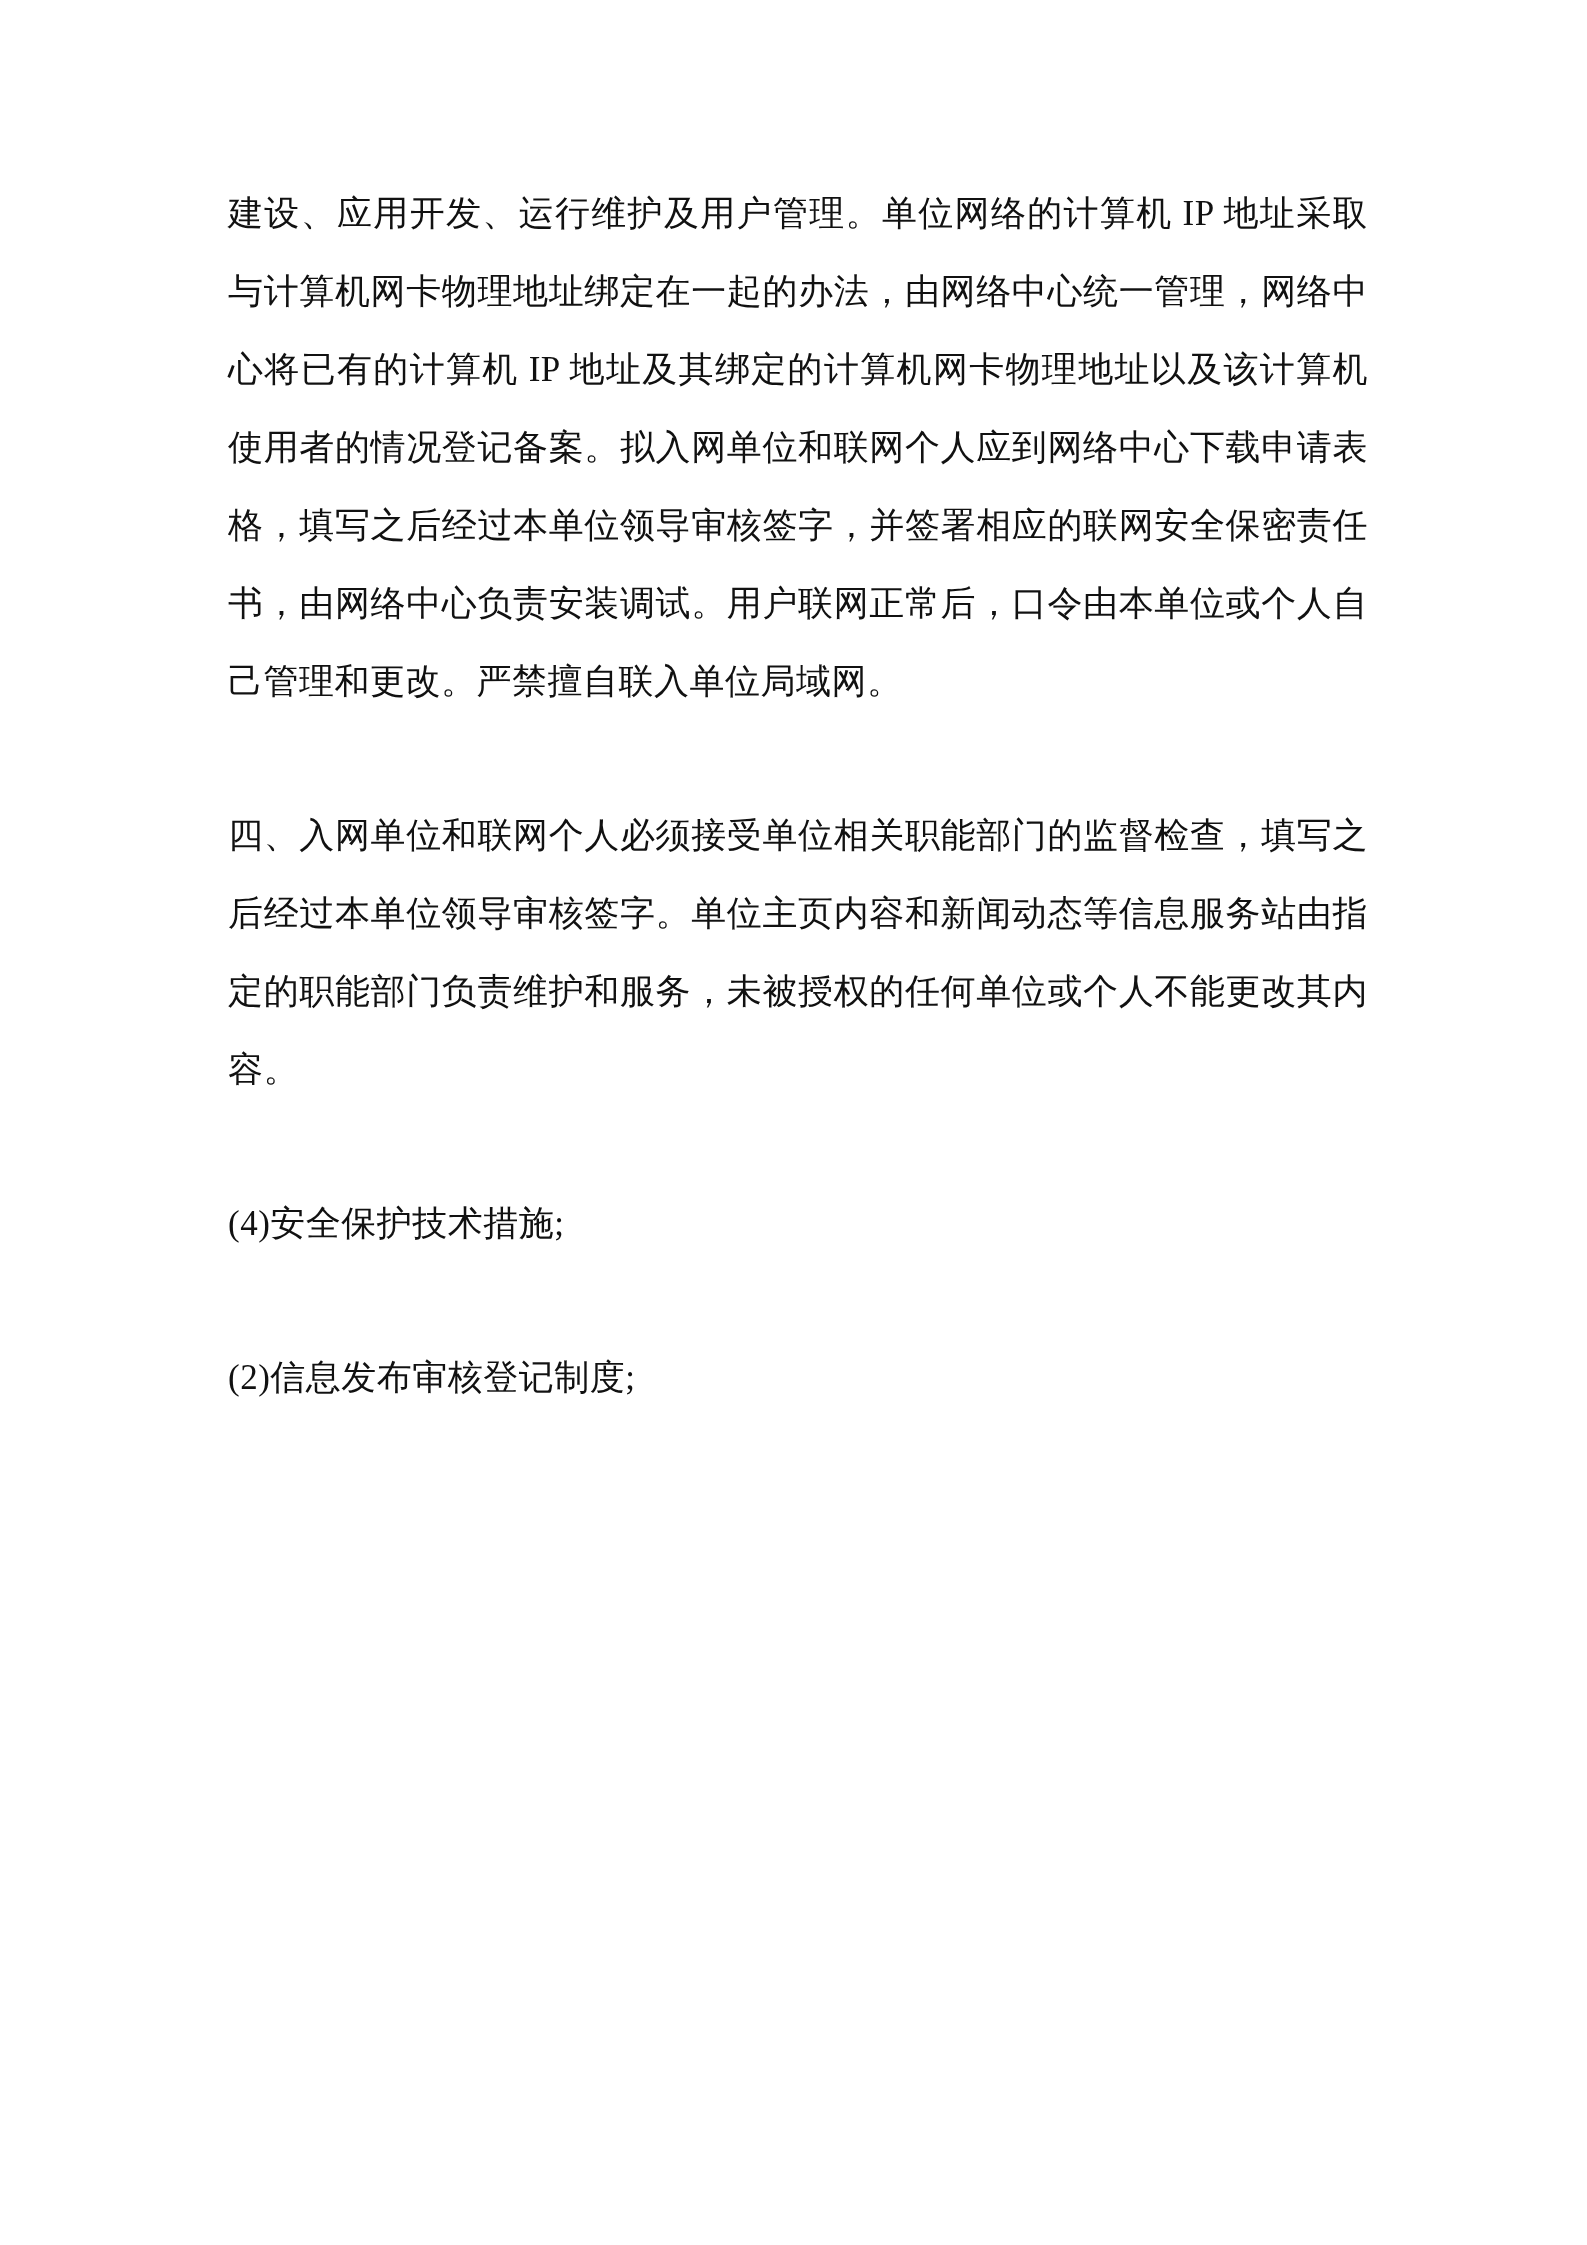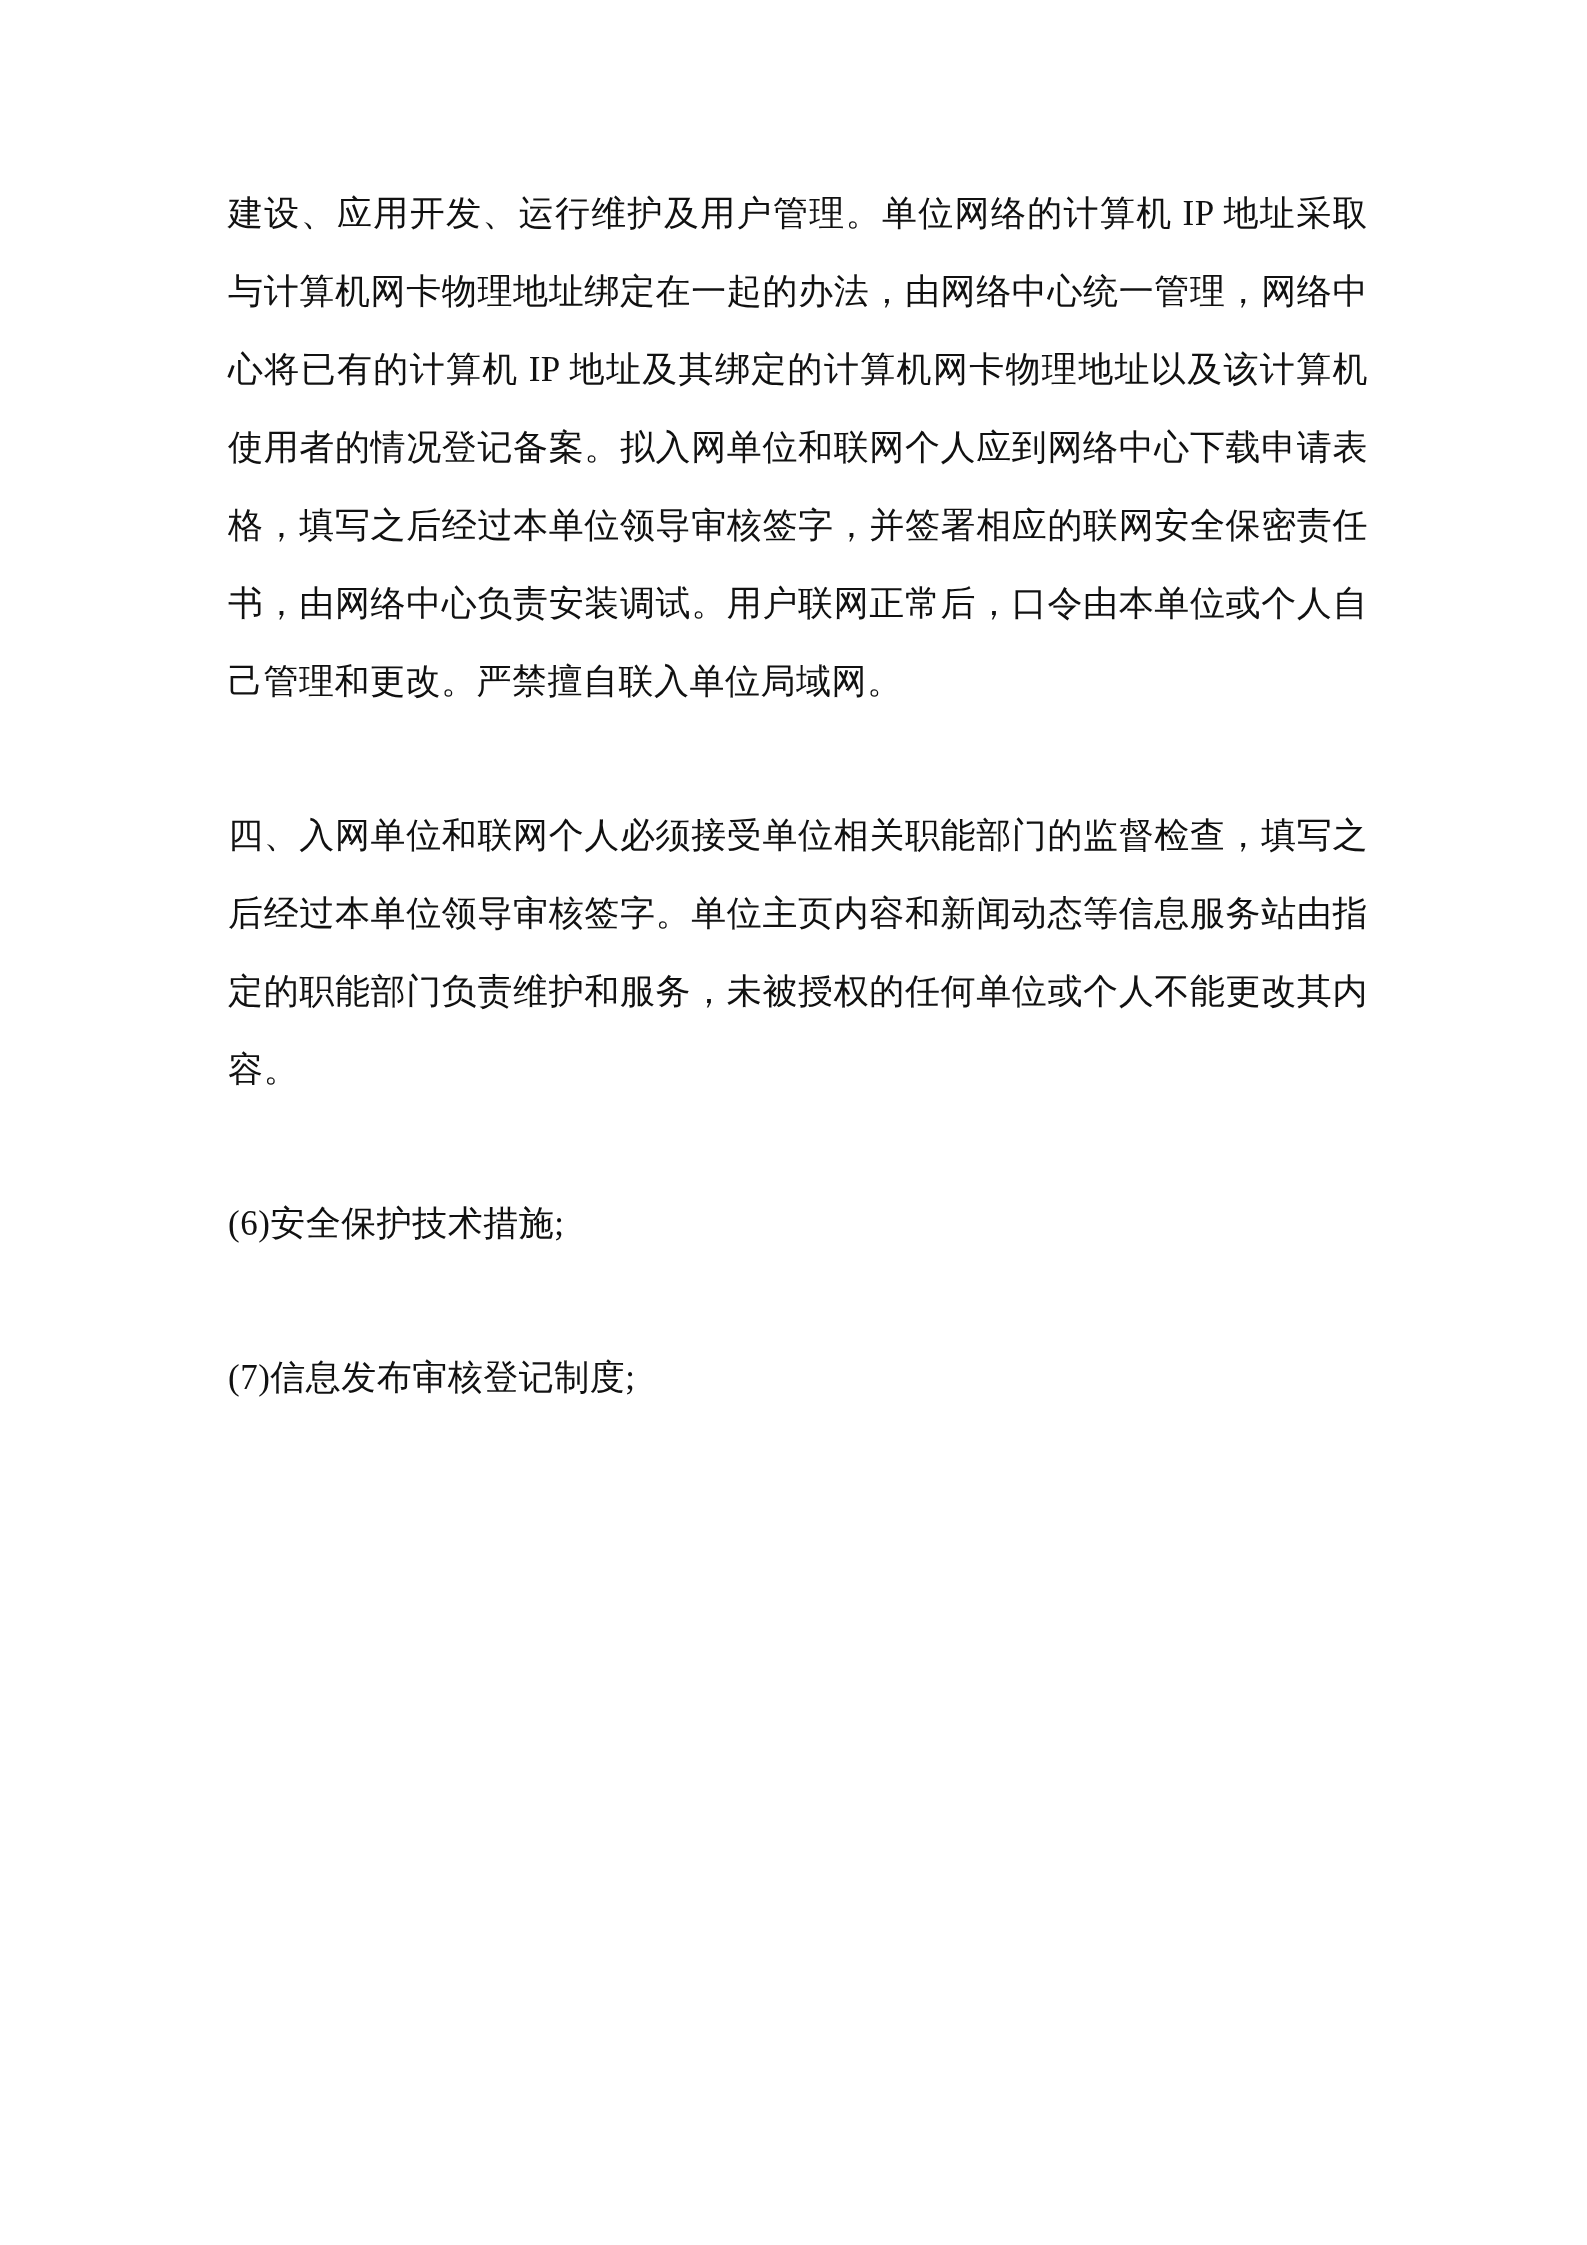--- a/index.html
+++ b/index.html
@@ -53,18 +53,18 @@
 <body>
 
 <div class="page">
   <div class="doc-body">
 
     <p class="para gap-after">建设、应用开发、运行维护及用户管理。单位网络的计算机 IP 地址采取与计算机网卡物理地址绑定在一起的办法，由网络中心统一管理，网络中心将已有的计算机 IP 地址及其绑定的计算机网卡物理地址以及该计算机使用者的情况登记备案。拟入网单位和联网个人应到网络中心下载申请表格，填写之后经过本单位领导审核签字，并签署相应的联网安全保密责任书，由网络中心负责安装调试。用户联网正常后，口令由本单位或个人自己管理和更改。严禁擅自联入单位局域网。</p>
 
     <p class="para gap-after">四、入网单位和联网个人必须接受单位相关职能部门的监督检查，填写之后经过本单位领导审核签字。单位主页内容和新闻动态等信息服务站由指定的职能部门负责维护和服务，未被授权的任何单位或个人不能更改其内容。</p>
 
 
-    <p class="item">(6)安全保护技术措施;</p>
+    <p class="item">(4)安全保护技术措施;</p>
 
-    <p class="item">(7)信息发布审核登记制度;</p>
+    <p class="item">(2)信息发布审核登记制度;</p>
 
   </div>
 </div>
 
 </body></html>

